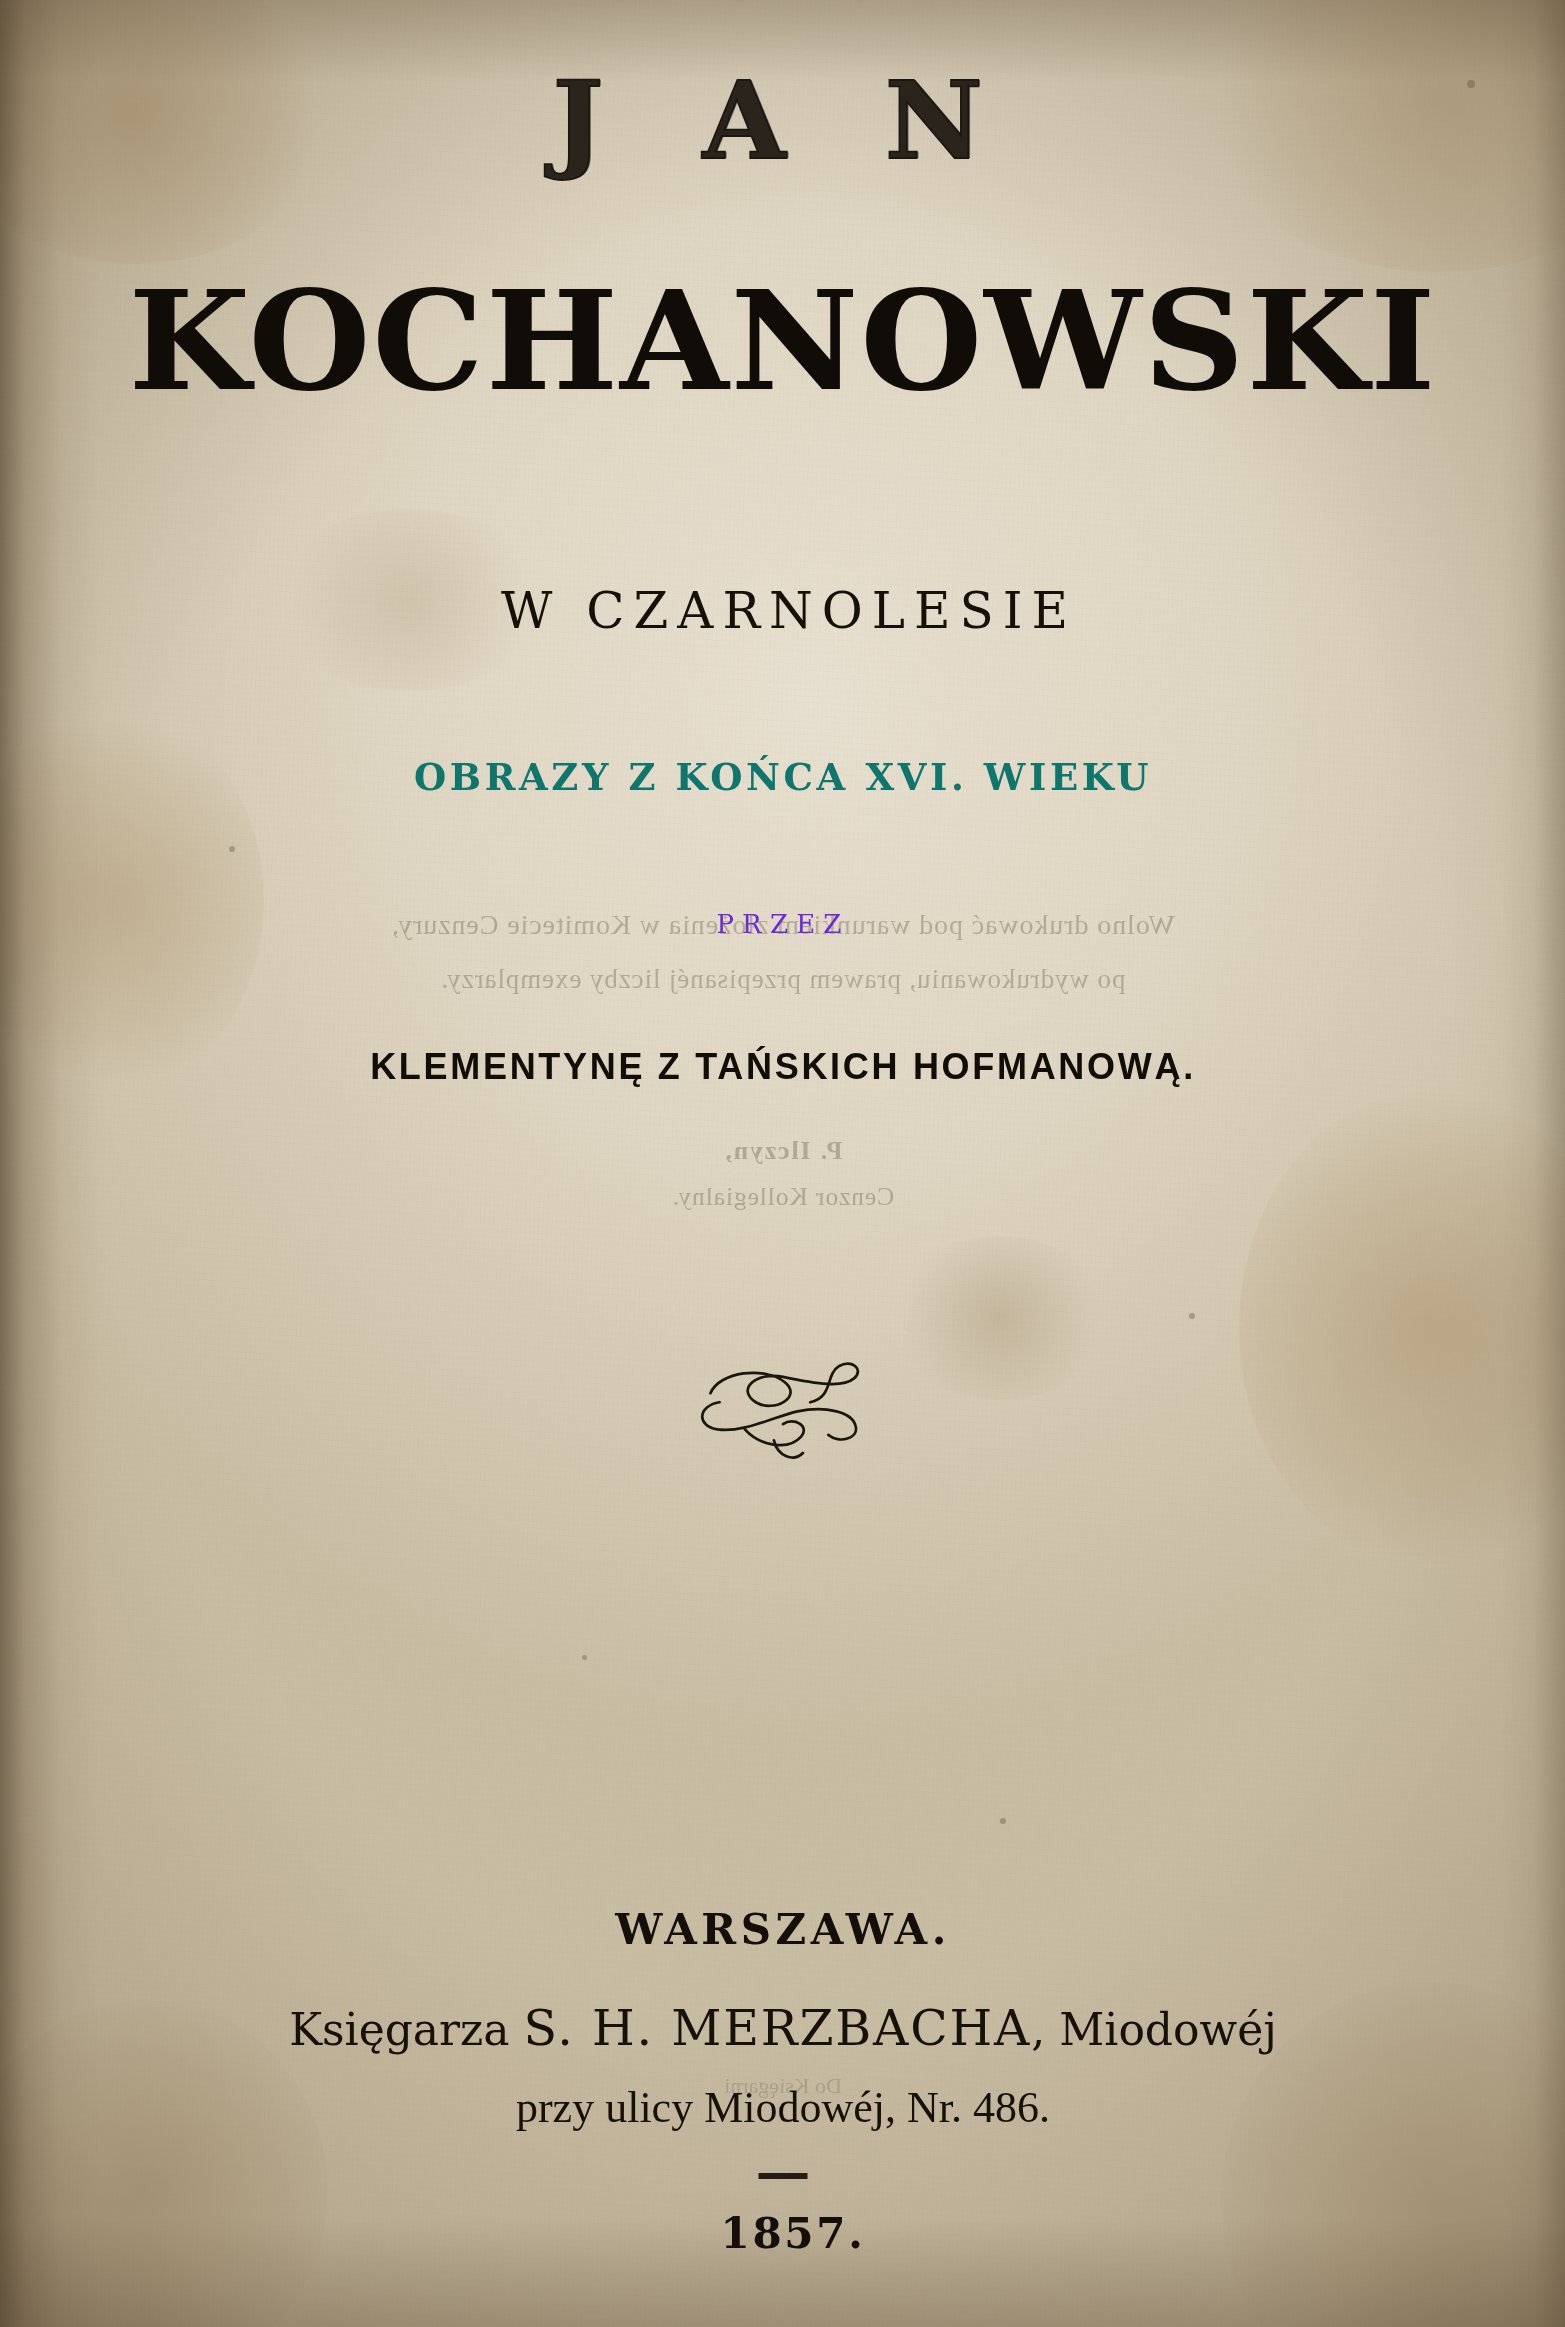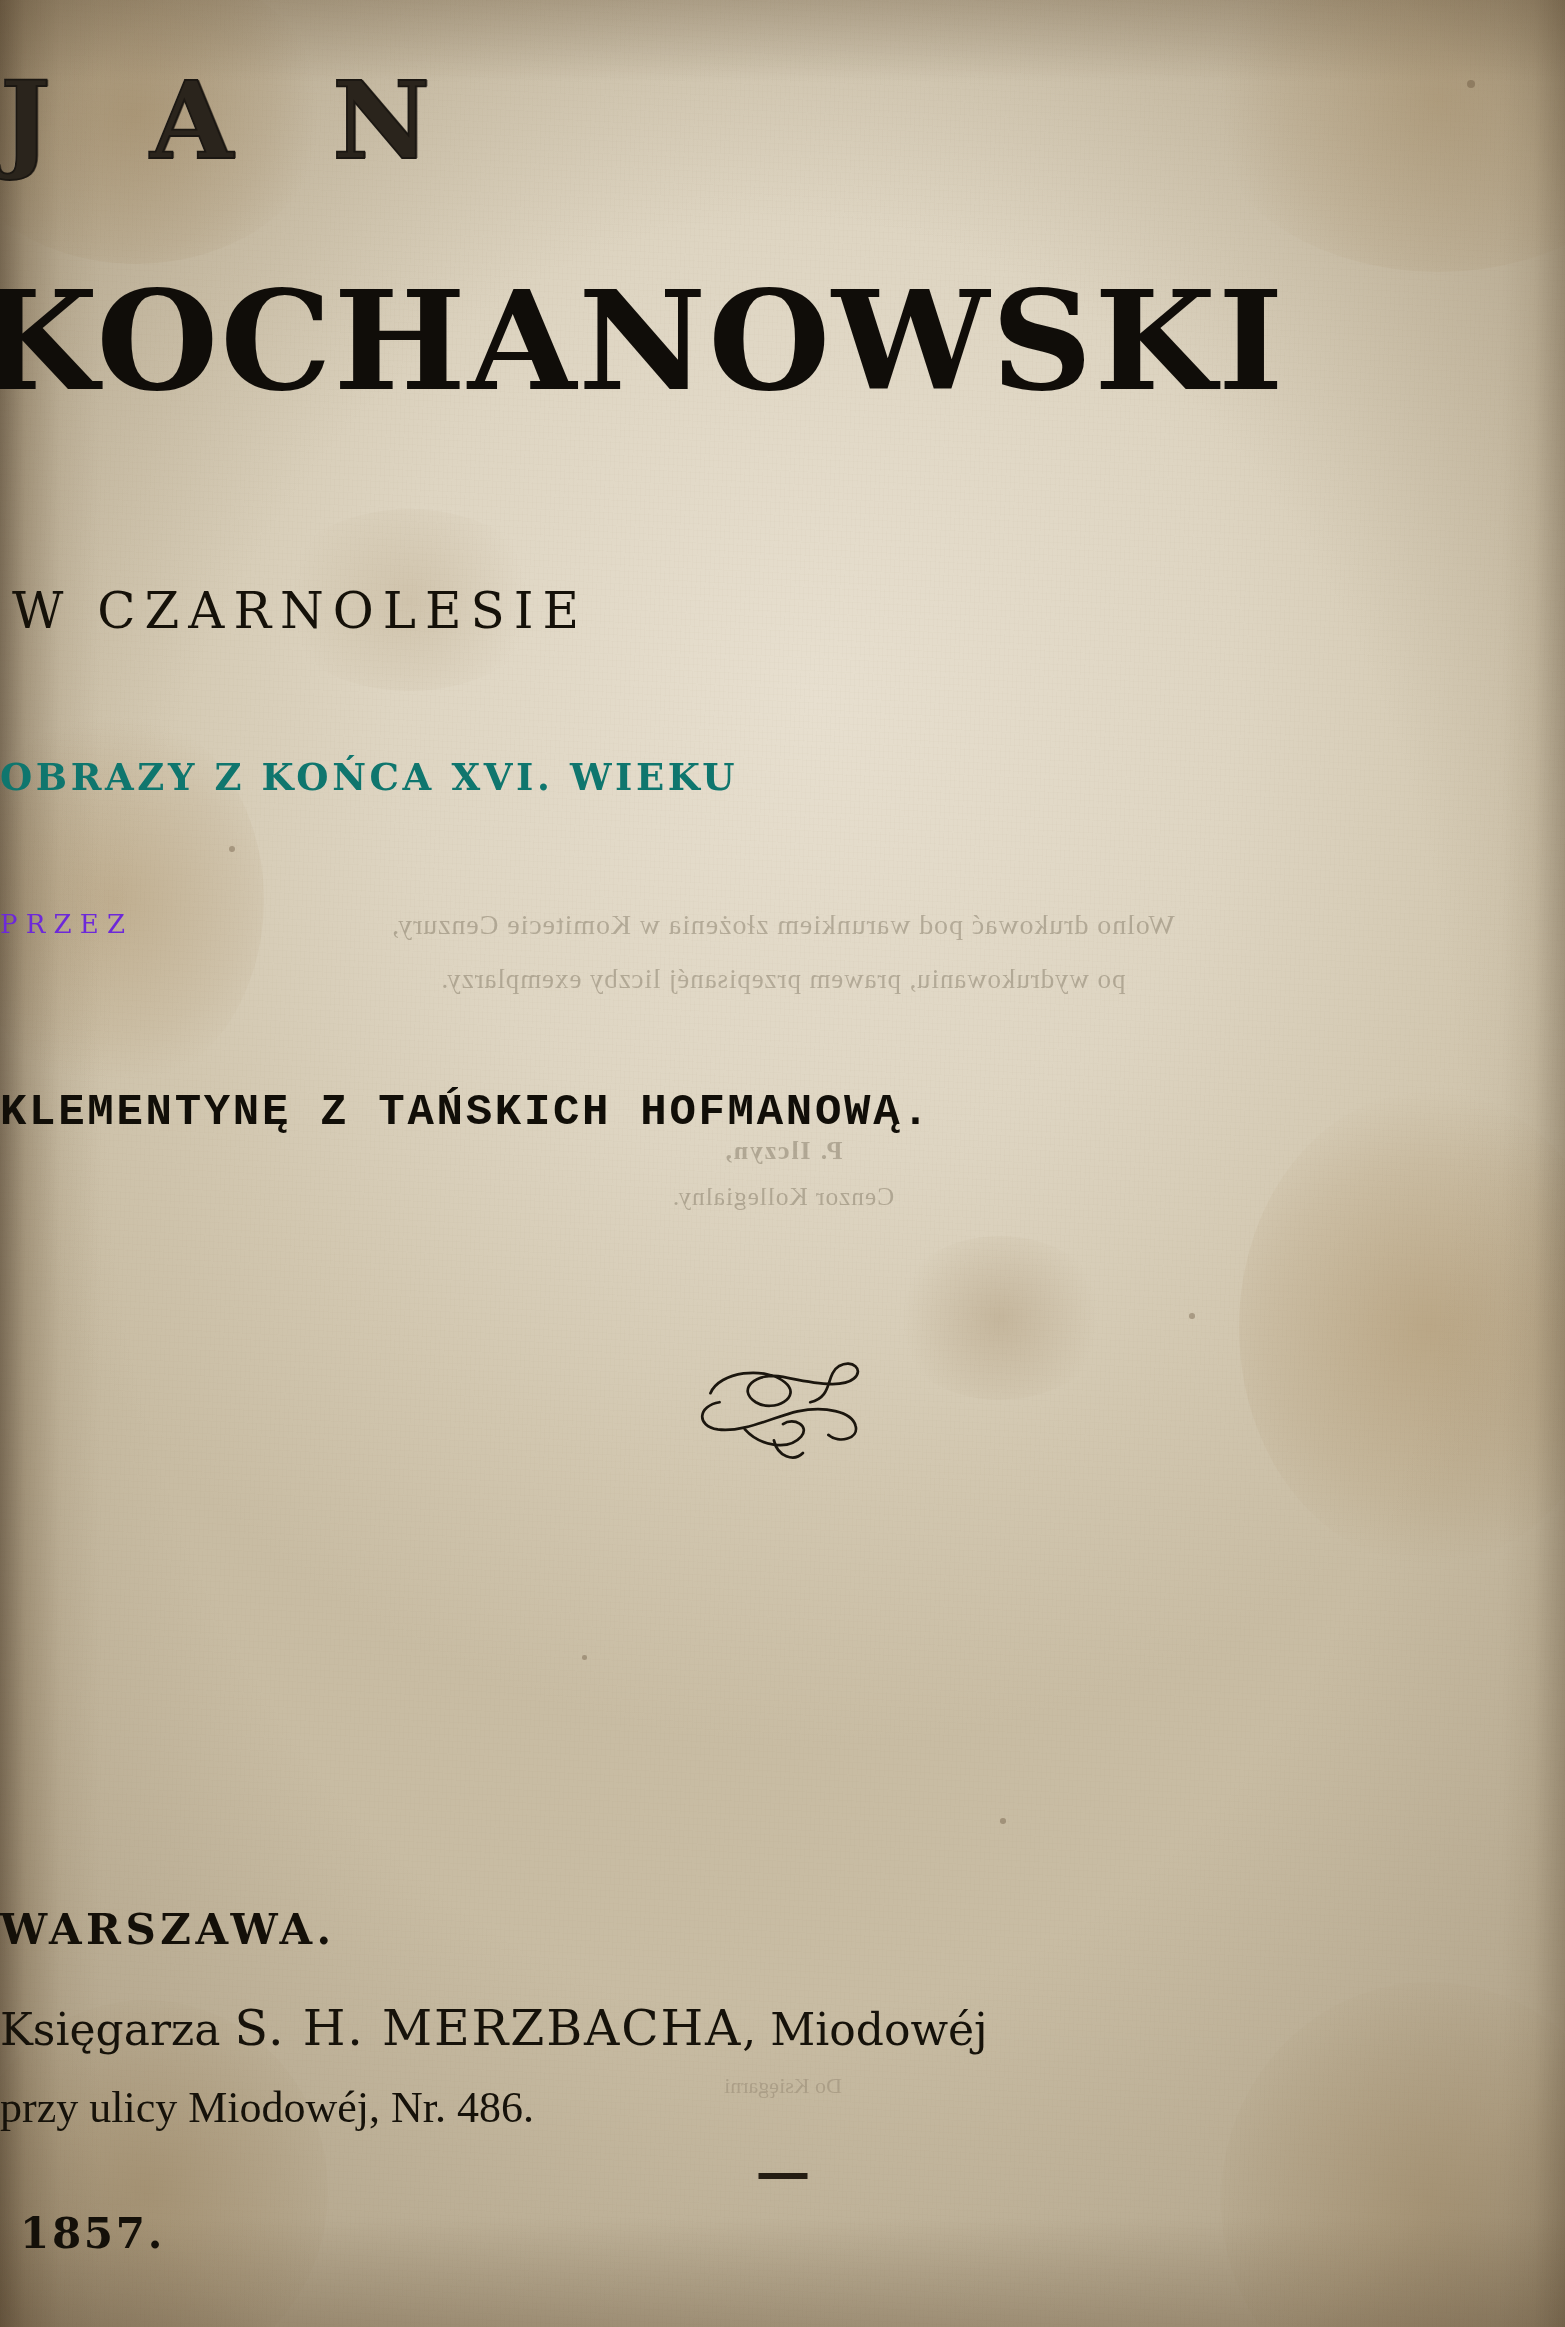--- a/index.html
+++ b/index.html
@@ -82,20 +82,21 @@
   .bleed.b1 { top: 909px; font-size: 28px; letter-spacing: 0.9px; }
   .bleed.b2 { top: 964px; font-size: 27px; letter-spacing: 0.9px; }
   .bleed.b3 { top: 1136px; font-size: 26px; font-weight: bold; letter-spacing: 1.8px; }
   .bleed.b4 { top: 1182px; font-size: 25.5px; letter-spacing: 0.9px; }
   .bleed.b5 { top: 2073px; font-size: 22px; color: rgba(74,62,44,0.20); }
 
   
   .content {
     position: absolute;
     inset: 0;
+    text-align: center;
     color: #17130f;
   }
 
   .line-jan {
     position: absolute;
     top: 65px; left: 0; right: 0;
     font-family: "DejaVu Serif", serif;
     font-weight: bold;
     font-size: 107px;
     letter-spacing: 31px;
@@ -144,26 +145,25 @@
     top: 909px; left: 0; right: 0;
     font-family: "DejaVu Serif", serif;
     font-size: 26px;
     letter-spacing: 8.2px;
     color: #6d28d9;
   }
 
   .line-author {
     position: absolute;
     top: 1046px; left: 0; right: 0;
-    font-family: Liberation Mono, monospace;
-    font-weight: bold;
-    font-size: 44px;
+    font-family: Liberation Sans, sans-serif;
+    font-weight: bold;
+    font-size: 36px;
     letter-spacing: 2.7px;
     color: #110e08;
-    margin-top: 41px;
   }
 
   .ornament {
     position: absolute;
     top: 1346px; left: 0; right: 0;
     display: flex;
     justify-content: center;
   }
 
   .line-city {

